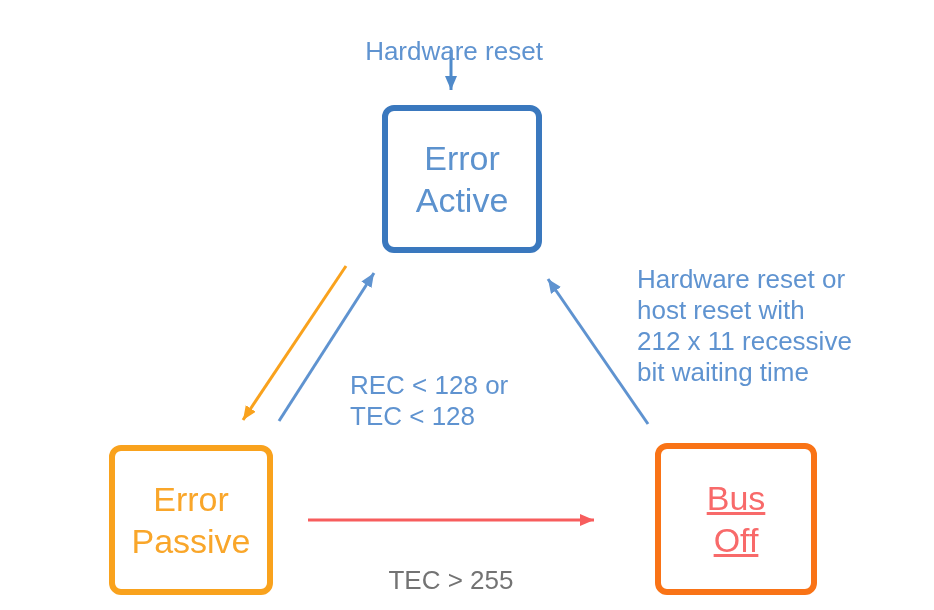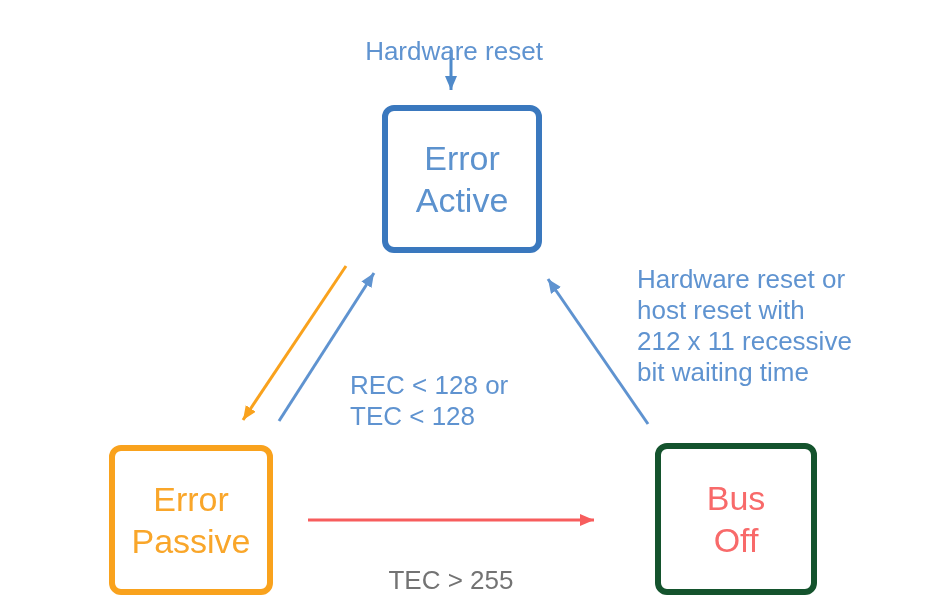--- a/index.html
+++ b/index.html
@@ -31,21 +31,21 @@
     justify-content: center;
     text-align: center;
     font-size: 34px;
     line-height: 42px;
     white-space: pre-line;
     background: #ffffff;
     margin-left: 12px;
   }
   .node-blue   { border: 6px solid #3a78be; color: #5c92ce; }
   .node-orange { border: 6px solid #f9a21d; color: #f9a62a; }
-  .node-red    { border: 6px solid #14532d; color: #f86a6a; }
+  .node-red    { border: 6px solid #f97316; color: #f86a6a; text-decoration: underline; }
   .lbl {
     position: absolute;
     font-size: 26px;
     line-height: 31px;
     white-space: pre-line;
   }
   .lbl-blue   { color: #5f93d0; }
   .lbl-orange { color: #f9a21d; }
   .lbl-red    { color: #737373; }
   .center { text-align: center; margin-top: 24px; }

